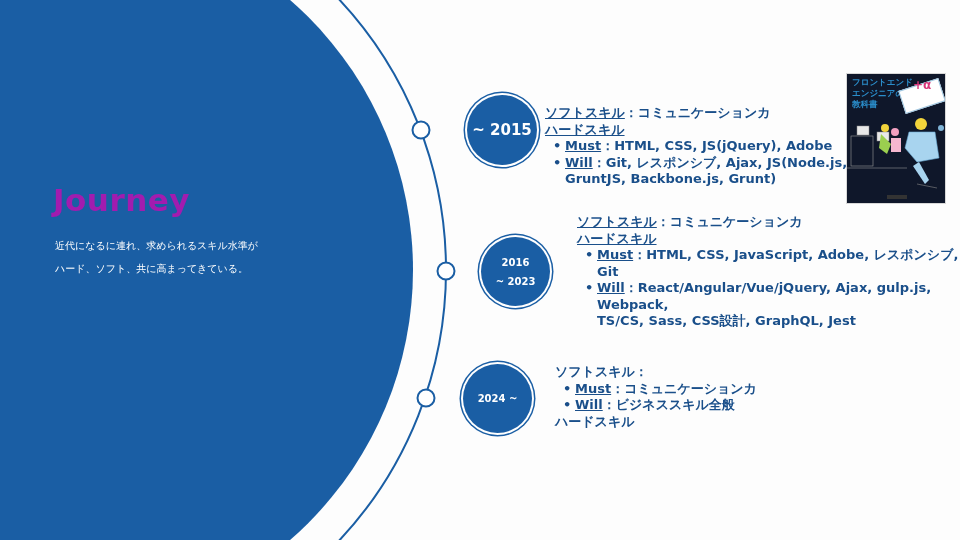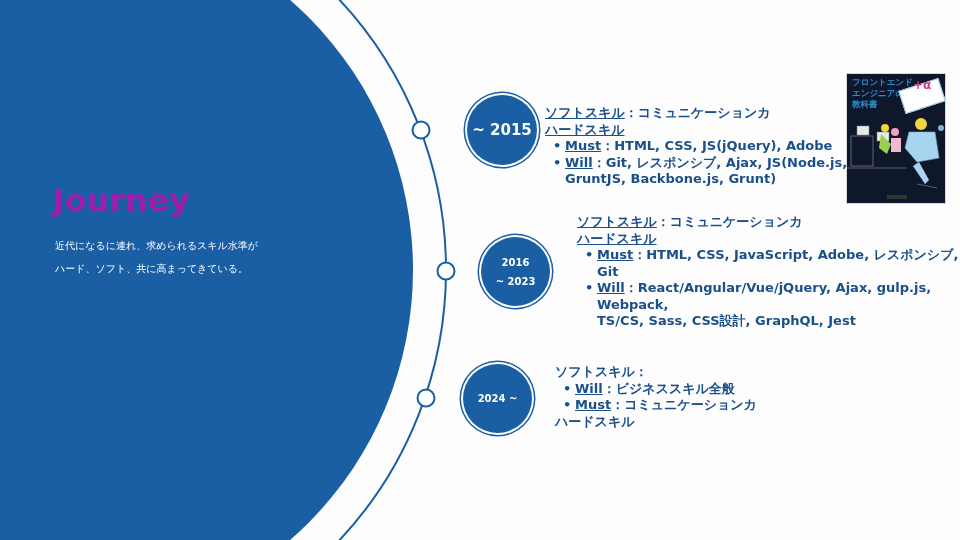--- a/index.html
+++ b/index.html
@@ -123,24 +123,24 @@
     </li>
   </ul>
 </div>
 
 <div class="block" style="left:555px; top:364px;">
   <div class="line">
     <span>ソフトスキル：</span>
   </div>
   <ul>
     <li>
-      <span class="u">Will</span><span>：ビジネススキル全般</span>
+      <span class="u">Must</span><span>：コミュニケーションカ</span>
     </li>
     <li>
-      <span class="u">Must</span><span>：コミュニケーションカ</span>
+      <span class="u">Will</span><span>：ビジネススキル全般</span>
     </li>
   </ul>
   <div class="line">
     <span>ハードスキル</span>
   </div>
 </div>
 
 <div class="book">
   <div class="btitle">
     <div>フロントエンド</div>

